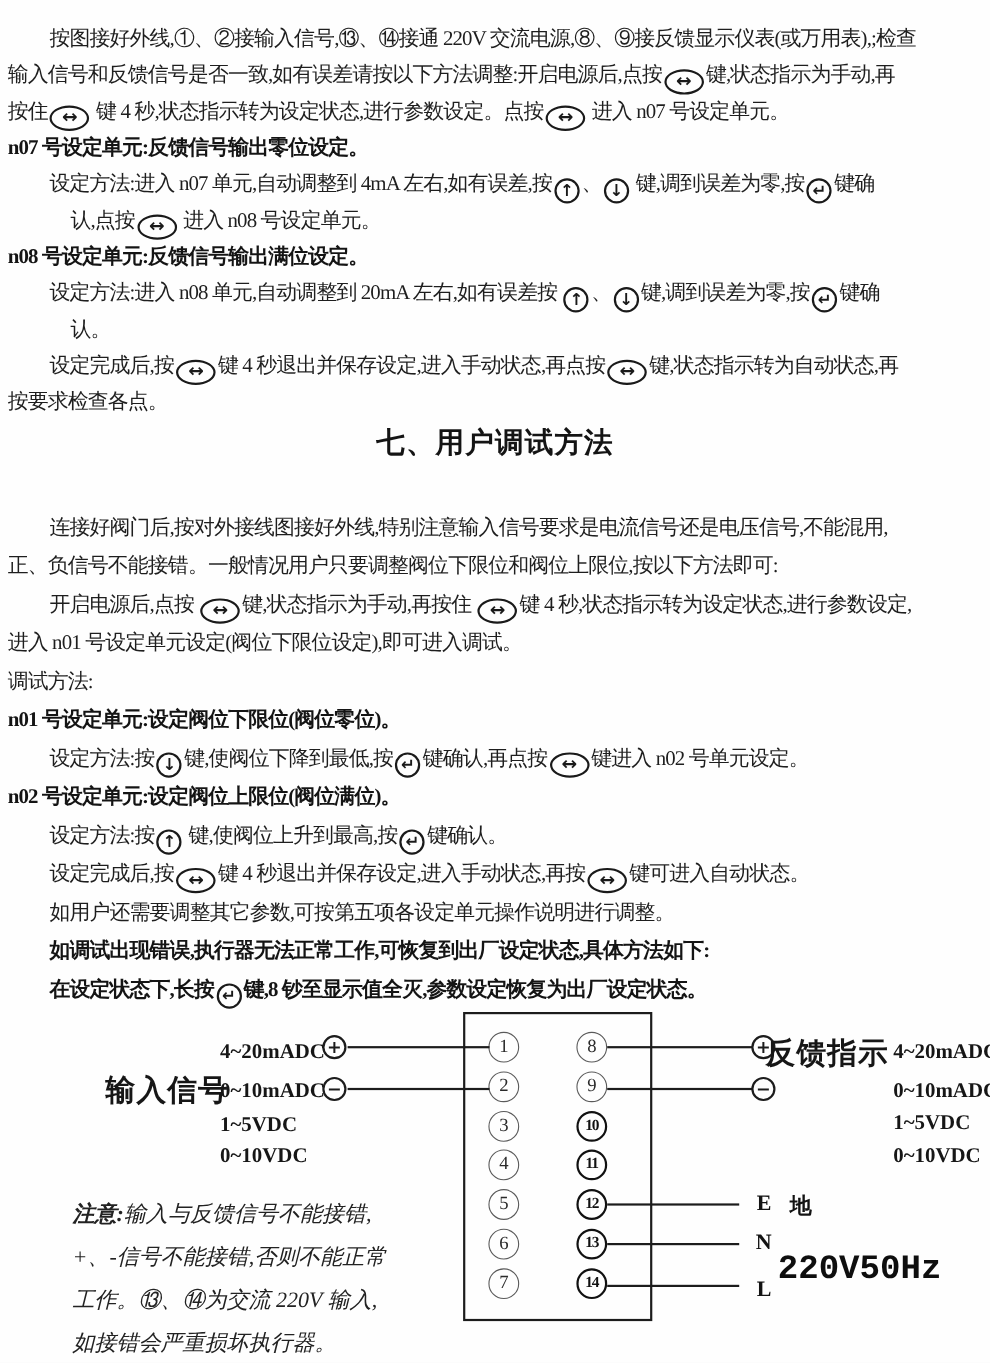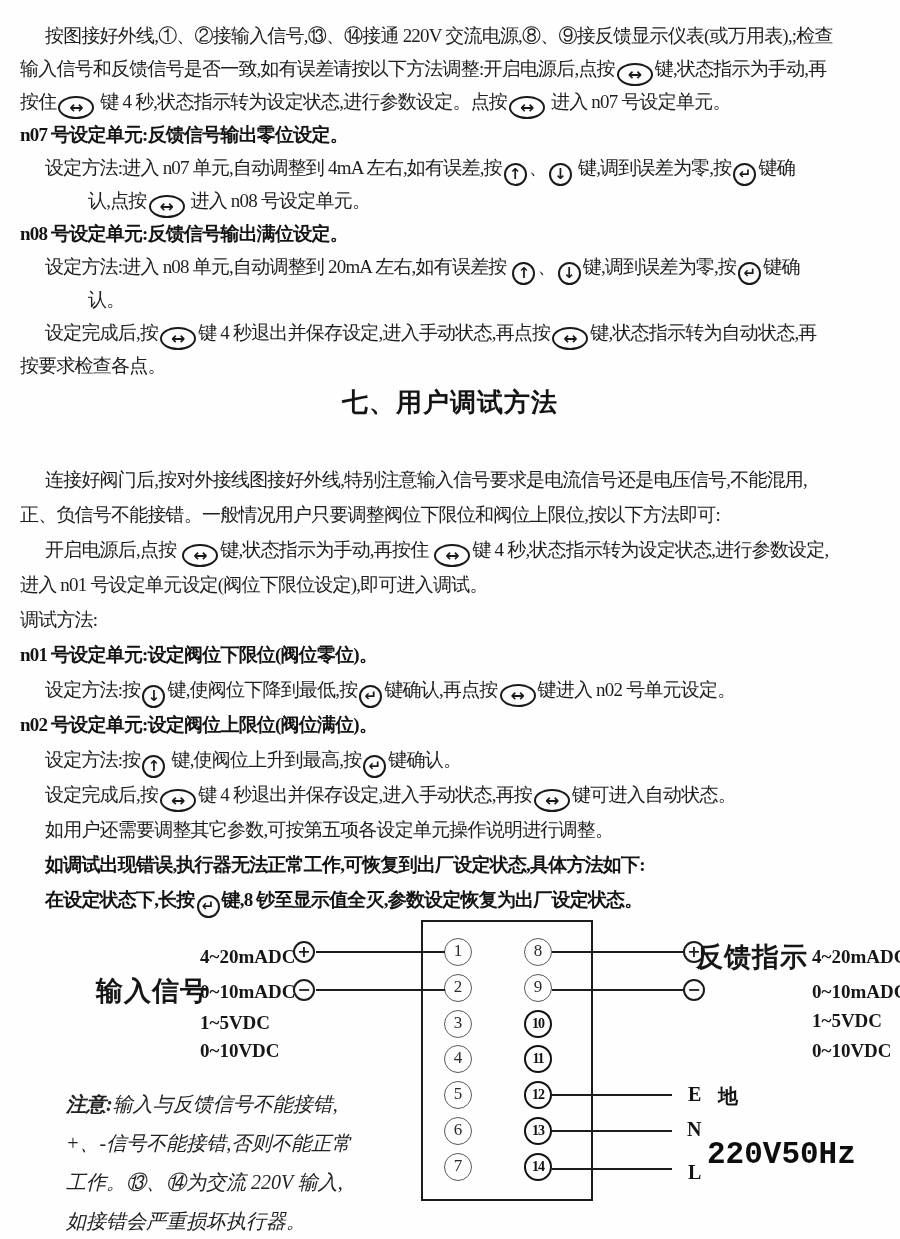--- a/index.html
+++ b/index.html
@@ -7,25 +7,25 @@
     position:relative; width:900px; height:1239px; margin:0 auto;
     background:#fefefe; overflow:hidden;
     font-family:"Liberation Serif","DejaVu Serif",serif;
     color:#1e1e1e;
   }
   
   #sec1 { padding-top:19px; }
   #sec2 { }
   .line {
     height:33px; line-height:33px; white-space:nowrap;
-    font-size:19px; letter-spacing:-0.8px; padding-left:20px;
+    font-size:19px; letter-spacing:-0.8px; padding-left:7px;
   }
   #sec2 .line { height:35px; line-height:35px; }
   .line.i1 { padding-left:45px; }
-  .line.i2 { padding-left:88px; }
+  .line.i2 { padding-left:64px; }
   .line.bold { font-weight:bold; color:#141414; }
   
   .key {
     display:inline-block; box-sizing:border-box; text-align:center;
     font-weight:bold; border:2px solid #1a1a1a; color:#1a1a1a;
     letter-spacing:0; margin:0 2px; vertical-align:-5px;
     font-family:"DejaVu Sans",sans-serif;
   }
   .key-lr   { width:36px; height:23px; border-radius:50%; line-height:19px; font-size:17px; }
   .key-round{ width:23px; height:23px; border-radius:50%; line-height:19px; font-size:15px; }

